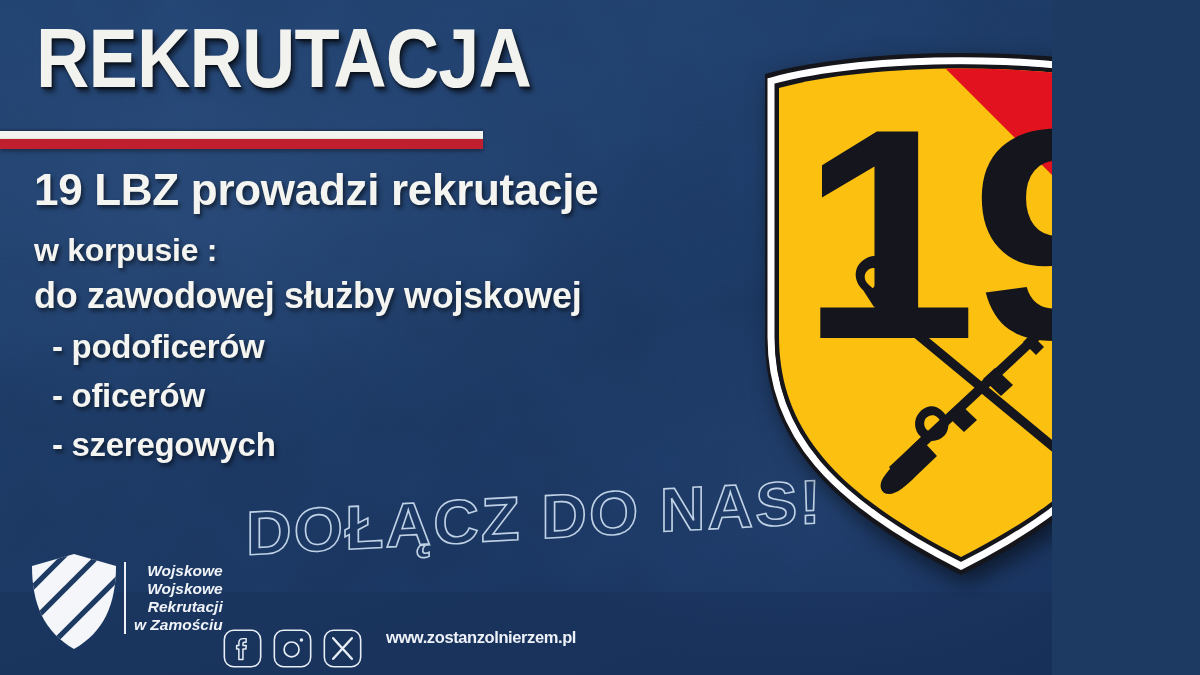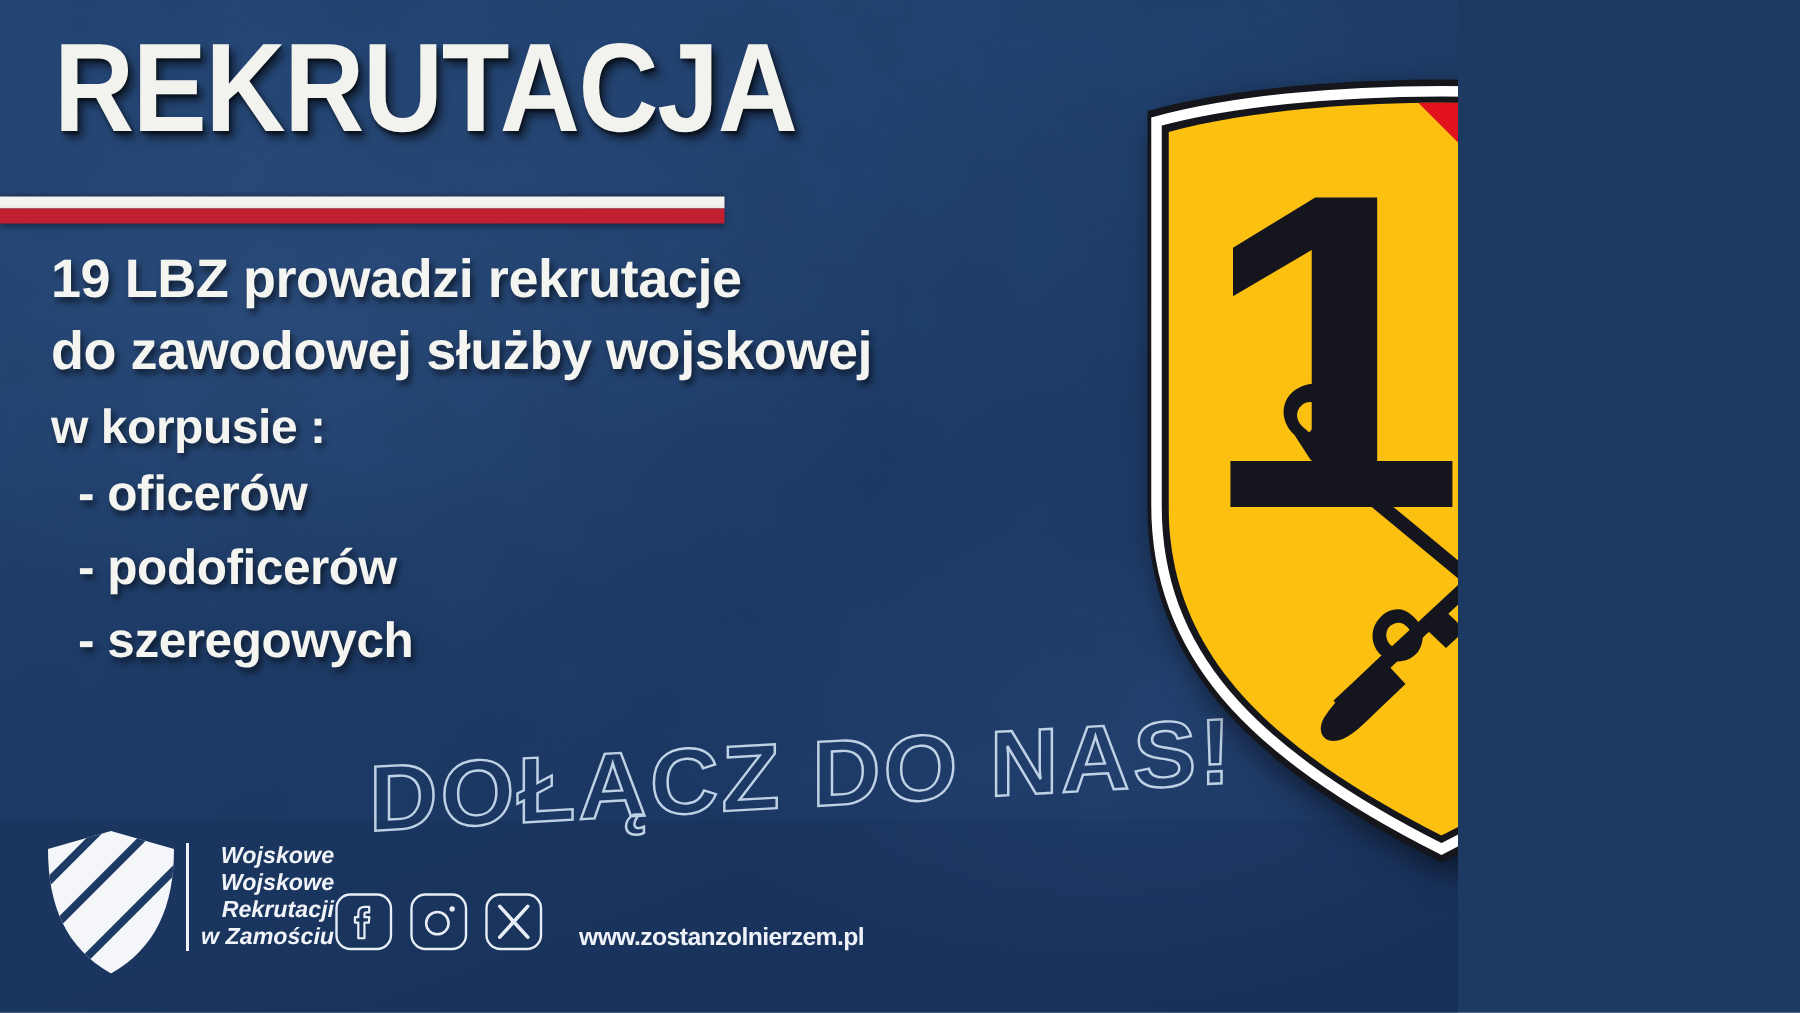--- a/index.html
+++ b/index.html
@@ -5,21 +5,21 @@
   * { margin:0; padding:0; box-sizing:border-box; }
   html,body { width:1200px; height:675px; }
   body {
     font-family:"Liberation Sans", sans-serif;
     background:#1d3a63;
     overflow:hidden;
     position:relative;
   }
   #poster {
     position:absolute; inset:0;
-    width:972px; height:675px;
+    width:1052px; height:675px;
     background:
       radial-gradient(ellipse 70% 60% at 20% 30%, rgba(60,95,145,.30), rgba(0,0,0,0) 60%),
       radial-gradient(ellipse 50% 45% at 78% 72%, rgba(55,88,138,.22), rgba(0,0,0,0) 62%),
       radial-gradient(ellipse 60% 55% at 60% 10%, rgba(40,72,120,.25), rgba(0,0,0,0) 65%),
       linear-gradient(160deg,#20406c 0%,#1b3760 45%,#17305a 100%);
     overflow:hidden;
     padding-left:42px;
   }
   #noise { position:absolute; inset:0; opacity:.30; mix-blend-mode:overlay; pointer-events:none; }
 
@@ -42,21 +42,21 @@
              background:#bf1f2e; box-shadow:0 2px 4px rgba(0,0,0,.4); }
 
   #body-copy { position:absolute; left:34px; top:168px; width:720px; }
   .line {
     color:#f4f4f1; font-weight:bold;
     font-size:35px; line-height:1.0;
     letter-spacing:-.3px;
     text-shadow:2px 3px 4px rgba(0,0,0,.55);
     white-space:nowrap;
   }
-  .line.l1 { font-size:36px; margin-bottom:12px; }
+  .line.l1 { font-size:44px; margin-bottom:22px; }
   .line.l2 { font-size:36px; margin-bottom:16px; }
   .line.l3 { font-size:32px; margin-bottom:12px; }
   .bullet { font-size:33px; margin-left:18px; margin-bottom:16px; }
 
   
   #cta {
     position:absolute; left:246px; top:498px;
     font-size:62px; font-weight:900; letter-spacing:2px;
     color:transparent;
     -webkit-text-stroke:1.6px rgba(205,222,240,.92);
@@ -73,21 +73,21 @@
     position:absolute; left:96px; top:10px;
     font-style:italic; font-weight:bold;
     font-size:15.5px; line-height:1.16;
     color:#f0f3f7;
     border-left:2px solid #eef2f7;
     padding-left:8px;
     white-space:nowrap;
   }
 
   
-  #social { position:absolute; left:222px; top:594px; display:flex; align-items:flex-end; gap:9px; }
+  #social { position:absolute; left:222px; top:628px; display:flex; align-items:flex-start; gap:9px; }
   .soc { width:41px; height:41px; }
   #url {
     margin-left:14px; color:#eef2f8;
     font-size:16.5px; font-weight:bold; letter-spacing:-.4px;
     font-family:"Liberation Sans Narrow","Liberation Sans",sans-serif;
     white-space:nowrap;
   }
 
   
   #badge { position:absolute; left:745px; top:38px; width:432px; height:545px;
@@ -115,24 +115,24 @@
 
   <div id="title">REKRUTACJA</div>
 
   <div id="rule">
     <div class="w"></div>
     <div class="r"></div>
   </div>
 
   <div id="body-copy">
     <div class="line l1">19 LBZ prowadzi rekrutacje</div>
+    <div class="line l3">w korpusie :</div>
     <div class="line l2">do zawodowej służby wojskowej</div>
-    <div class="line l3">w korpusie :</div>
+    <div class="line bullet">- podoficerów</div>
     <div class="line bullet">- oficerów</div>
-    <div class="line bullet">- podoficerów</div>
     <div class="line bullet">- szeregowych</div>
   </div>
 
   <div id="cta">DOŁĄCZ DO NAS!</div>
 
   <div id="wcr">
     <svg id="wcr-mark" viewBox="0 0 92 100">
       <defs>
         <clipPath id="wcrClip">
           <path d="M46 2 L88 14 C88 52 76 80 46 97 C16 80 4 52 4 14 Z"></path>

